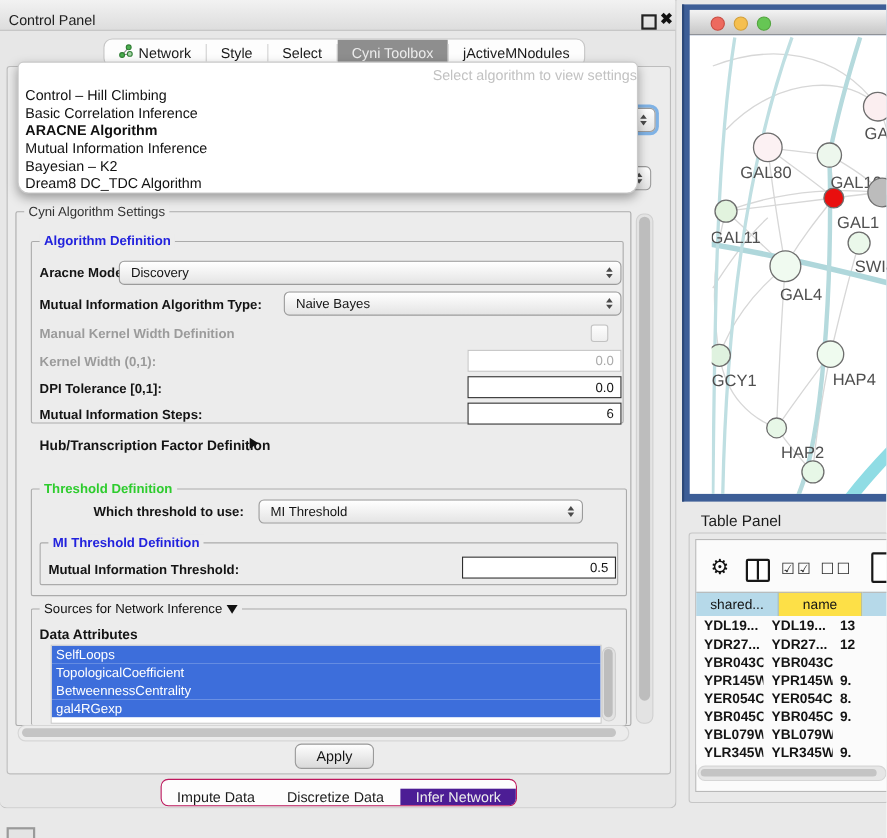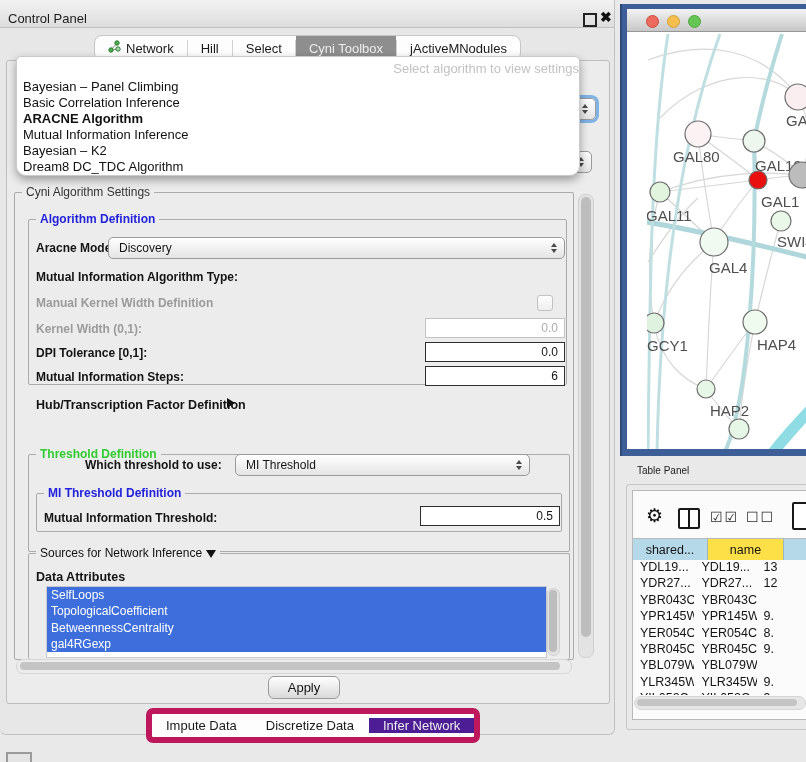--- a/index.html
+++ b/index.html
@@ -65,22 +65,22 @@
   
   .sb-track-v{position:absolute;background:#e3e3e3;border:1px solid #d0d0d0;border-radius:7px;}
   .sb-thumb-v{position:absolute;background:#bdbdbd;border-radius:6px;}
   .sb-track-h{position:absolute;background:#ececec;border:1px solid #d6d6d6;border-radius:7px;}
   .sb-thumb-h{position:absolute;background:#c4c4c4;border-radius:6px;}
 
   
   .apply-btn{left:268px;top:676px;width:70px;height:21px;border:1px solid #9a9a9a;border-radius:6px;
              background:linear-gradient(#fefefe,#d9d9d9);font-size:13px;
              display:flex;align-items:center;justify-content:center;}
-  .btabbar{left:146px;top:708px;height:23px;display:flex;align-items:center;background:#fdfdfd;
-           border:6px solid #be185d;border-radius:7px;overflow:hidden;}
+  .btabbar{left:146px;top:708px;height:23px;display:flex;align-items:flex-end;background:#fdfdfd;
+           border:1px solid #be185d;border-radius:7px;overflow:hidden;}
   .btabbar .tab{display:flex;align-items:center;padding:0 14px;font-size:13px;color:#1a1a1a;}
   .btabbar .tab.selected{background:#4c1d95;color:#ededed;}
   .btabbar .sep{width:1px;background:#d2d2d2;margin:4px 0;}
 
   
   .popup{left:16px;top:56px;width:562px;height:118px;background:#fff;border:1px solid #cacaca;
          border-radius:5px 5px 10px 10px;box-shadow:0 4px 10px rgba(0,0,0,0.35);z-index:30;}
   .popup-placeholder{position:absolute;left:0;top:4px;width:100%;text-align:right;
                      font-size:13px;color:#c2c2c2;}
   .popup-item{position:absolute;left:6px;font-size:13px;color:#111;white-space:nowrap;}
@@ -91,34 +91,34 @@
 
   
   .net-frame{left:620px;top:4px;width:186px;height:452px;background:#3d5e97;
              box-shadow:inset 2px 0 0 #2c4878;}
   .net-titlebar{left:627px;top:9px;width:179px;height:22px;
                 background:linear-gradient(#f3f3f3,#c7c7c7);border-bottom:1px solid #979797;}
   .traffic{position:absolute;top:6px;width:13px;height:13px;border-radius:50%;box-sizing:border-box;}
   .net-canvas{left:627px;top:32px;width:179px;height:417px;background:#fff;overflow:hidden;padding-left:20px;}
 
   
-  .tp-title{left:637px;top:465px;font-size:10px;color:#1c1c1c;}
+  .tp-title{left:637px;top:465px;font-size:14px;color:#1c1c1c;}
   .tp-outer{left:626px;top:484px;width:180px;height:244px;background:#e9e9e9;
             border:1px solid #c6c6c6;border-radius:3px;}
   .tp-inner{left:632px;top:490px;width:174px;height:228px;background:#fbfbfb;border:1px solid #b9b9b9;}
   .tp-gear{left:646px;top:504px;font-size:19px;color:#111;}
   .tp-cols{left:678px;top:508px;width:18px;height:17px;border:2px solid #181818;border-radius:2px;background:#fff;}
   .tp-cols div{position:absolute;left:50%;top:0;width:2px;height:100%;background:#181818;transform:translateX(-50%);}
   .tp-checks{position:absolute;font-size:14px;color:#2a2a2a;letter-spacing:2px;}
   .tp-doc{left:792px;top:502px;width:20px;height:24px;border:2px solid #181818;background:#fff;border-radius:2px;}
   .tbl-header{left:633px;top:538px;height:22px;display:flex;font-size:12.5px;}
   .tbl-header .hc{display:flex;align-items:center;justify-content:center;
                   border-right:1px solid #9fb6bf;box-sizing:border-box;border-top:1px solid #b9b9b9;}
   .tbl-rows{left:633px;top:560px;width:173px;height:135px;overflow:hidden;background:#fbfbfb;font-size:12.5px;}
-  .tbl-row{display:flex;height:16.4px;align-items:flex-start;}
+  .tbl-row{display:flex;height:16.4px;align-items:flex-end;font-weight:bold;}
   .tbl-row .c{padding-left:7px;box-sizing:border-box;white-space:nowrap;overflow:hidden;}
 
   .bottomleft-btn{left:6px;top:752px;width:22px;height:14px;border:2px solid #9a9a9a;background:#e4e4e4;}
 </style>
 </head>
 <body>
 
 <div id="stage">
 
   <div class="abs top-tick" style="left:127px;top:0;width:2px;height:4px;"></div>
@@ -136,21 +136,21 @@
             <line x1="3" y1="10" x2="9" y2="3" stroke="#888" stroke-width="1"></line>
             <line x1="3" y1="10" x2="10" y2="9" stroke="#888" stroke-width="1"></line>
             <circle cx="3" cy="10" r="2.2" fill="#4caf50" stroke="#2e7d32"></circle>
             <circle cx="9" cy="3" r="2.2" fill="#4caf50" stroke="#2e7d32"></circle>
             <circle cx="10" cy="9" r="2.2" fill="#a5d6a7" stroke="#2e7d32"></circle>
           </svg></span>
         <span>Network</span>
       </div>
       <div class="sep"></div>
       <div class="tab">
-        <span>Hill</span>
+        <span>Style</span>
       </div>
       <div class="sep"></div>
       <div class="tab">
         <span>Select</span>
       </div>
       <div class="sep"></div>
       <div class="tab selected">
         <span>Cyni Toolbox</span>
       </div>
       <div class="sep"></div>
@@ -186,37 +186,44 @@
   <div class="abs blabel" style="left:36px;top:241px;">Aracne Mode:</div>
   <div class="abs combo" style="left:108px;top:237px;width:457px;">
     <span>Discovery</span>
     <span class="spin">
         <span class="u"></span>
         <span class="d"></span>
       </span>
   </div>
 
   <div class="abs blabel" style="left:36px;top:270px;">Mutual Information Algorithm Type:</div>
+  <div class="abs combo" style="left:258px;top:265px;width:307px;">
+    <span>Naive Bayes</span>
+    <span class="spin">
+        <span class="u"></span>
+        <span class="d"></span>
+      </span>
+  </div>
 
   <div class="abs glabel" style="left:36px;top:296px;">Manual Kernel Width Definition</div>
   <div class="abs checkbox" style="left:537px;top:295px;"></div>
 
   <div class="abs glabel" style="left:36px;top:322px;">Kernel Width (0,1):</div>
   <div class="abs tfield disabled" style="left:425px;top:318px;width:140px;">0.0</div>
 
   <div class="abs blabel" style="left:36px;top:346px;">DPI Tolerance [0,1]:</div>
   <div class="abs tfield" style="left:425px;top:342px;width:140px;">0.0</div>
 
   <div class="abs blabel" style="left:36px;top:370px;">Mutual Information Steps:</div>
   <div class="abs tfield" style="left:425px;top:366px;width:140px;">6</div>
 
   <div class="abs blabel" style="left:36px;top:398px;font-size:12.5px;">Hub/Transcription Factor Definition</div>
   <div class="abs tri-right" style="left:227px;top:398px;"></div>
 
-  <div class="abs group" style="left:28px;top:454px;width:540px;height:96px;">
+  <div class="abs group" style="left:28px;top:444px;width:540px;height:96px;">
     <span class="gtitle" style="color:#2ecc2e;font-weight:bold;">Threshold Definition</span>
   </div>
   <div class="abs blabel" style="left:85px;top:458px;">Which threshold to use:</div>
   <div class="abs combo" style="left:235px;top:454px;width:295px;">
     <span>MI Threshold</span>
     <span class="spin">
         <span class="u"></span>
         <span class="d"></span>
       </span>
   </div>
@@ -254,21 +261,21 @@
   <div class="abs btabbar">
       <div class="tab">Impute Data</div>
       <div class="sep"></div>
       <div class="tab">Discretize Data</div>
       <div class="sep"></div>
       <div class="tab selected">Infer Network</div>
     </div>
 
   <div class="abs popup">
     <div class="popup-placeholder">Select algorithm to view settings</div>
-  <div class="popup-item" style="top: 22px;">Bayesian – Panel Climbing</div>
+  <div class="popup-item" style="top: 22px;">Control – Hill Climbing</div>
       <div class="popup-item" style="top: 37.9px;">Basic Correlation Inference</div>
       <div class="popup-item" style="top: 53.8px; font-weight: bold;">ARACNE Algorithm</div>
       <div class="popup-item" style="top: 69.7px;">Mutual Information Inference</div>
       <div class="popup-item" style="top: 85.6px;">Bayesian – K2</div>
       <div class="popup-item" style="top: 101.5px;">Dream8 DC_TDC Algorithm</div>
     </div>
 
   <div class="abs net-frame"></div>
   <div class="abs net-titlebar">
     <div class="traffic" style="left: 19px; background: rgb(237, 106, 95); border: 1px solid rgb(201, 76, 66);" id="traffic-red"></div>

